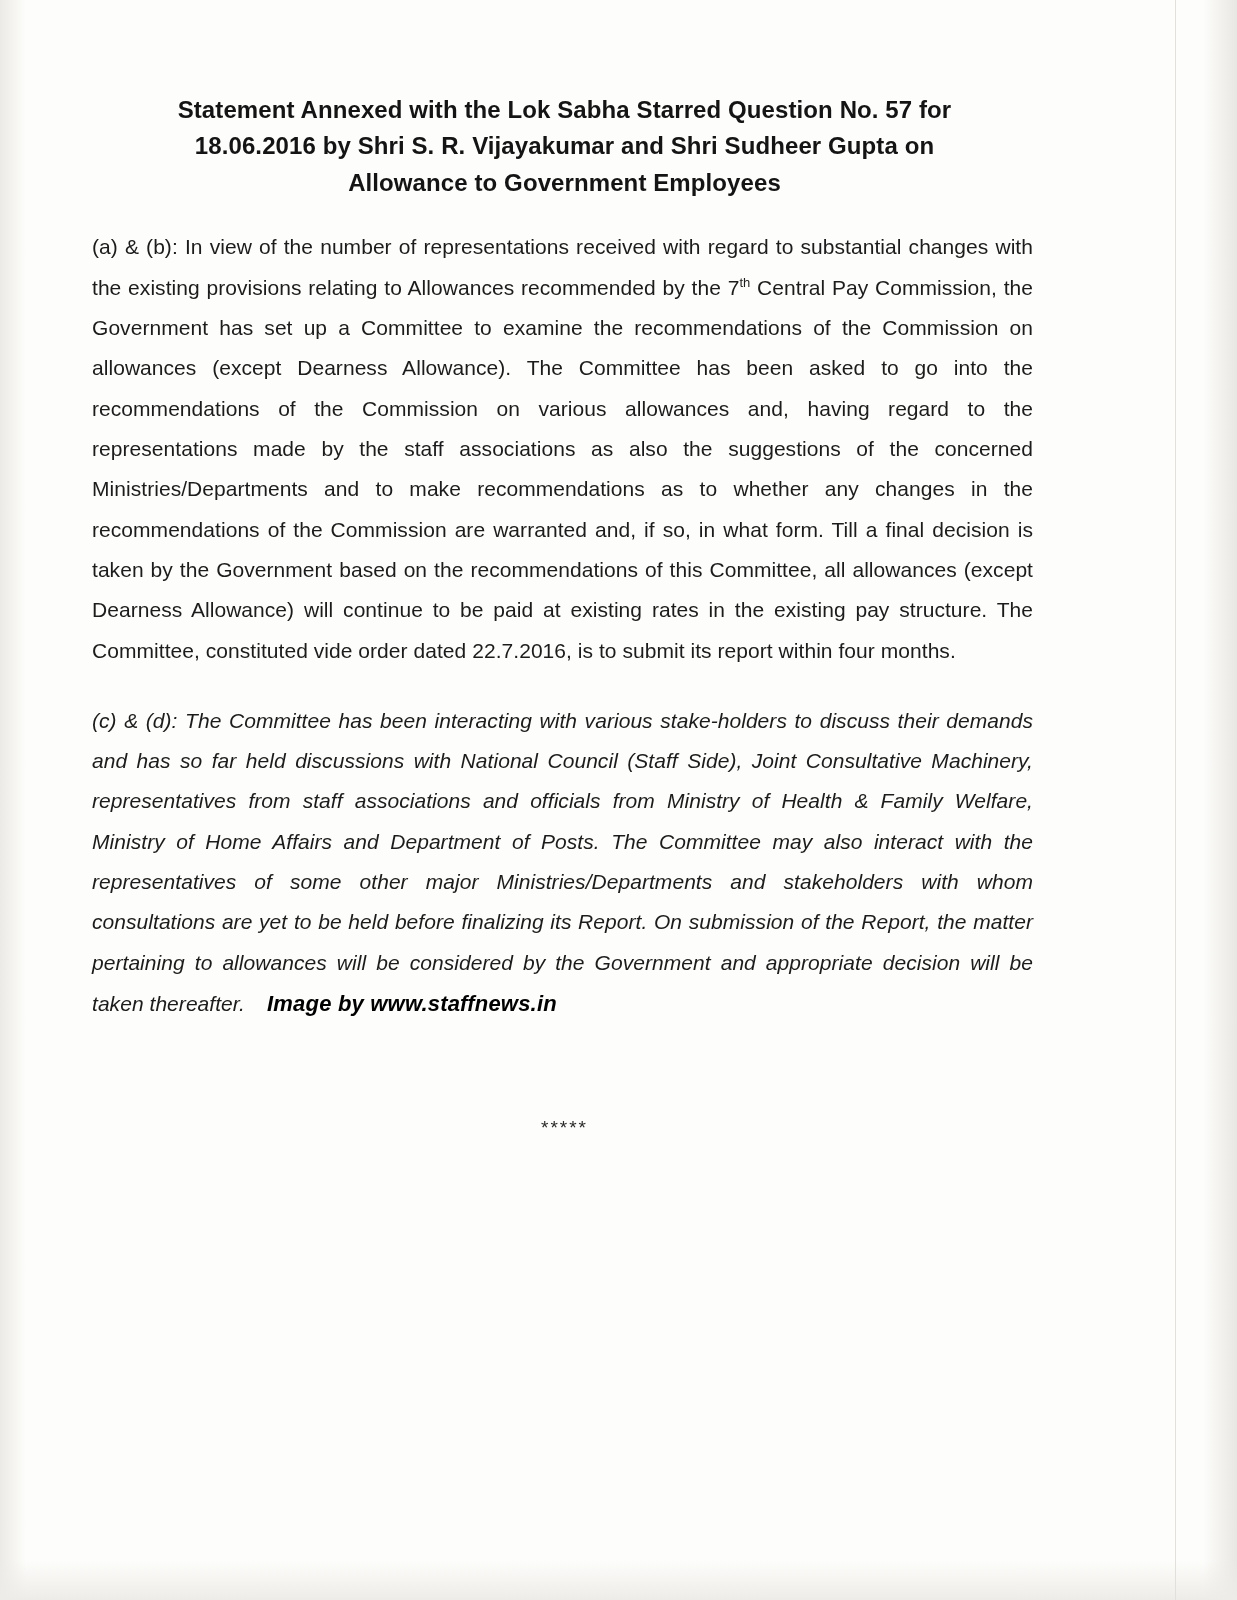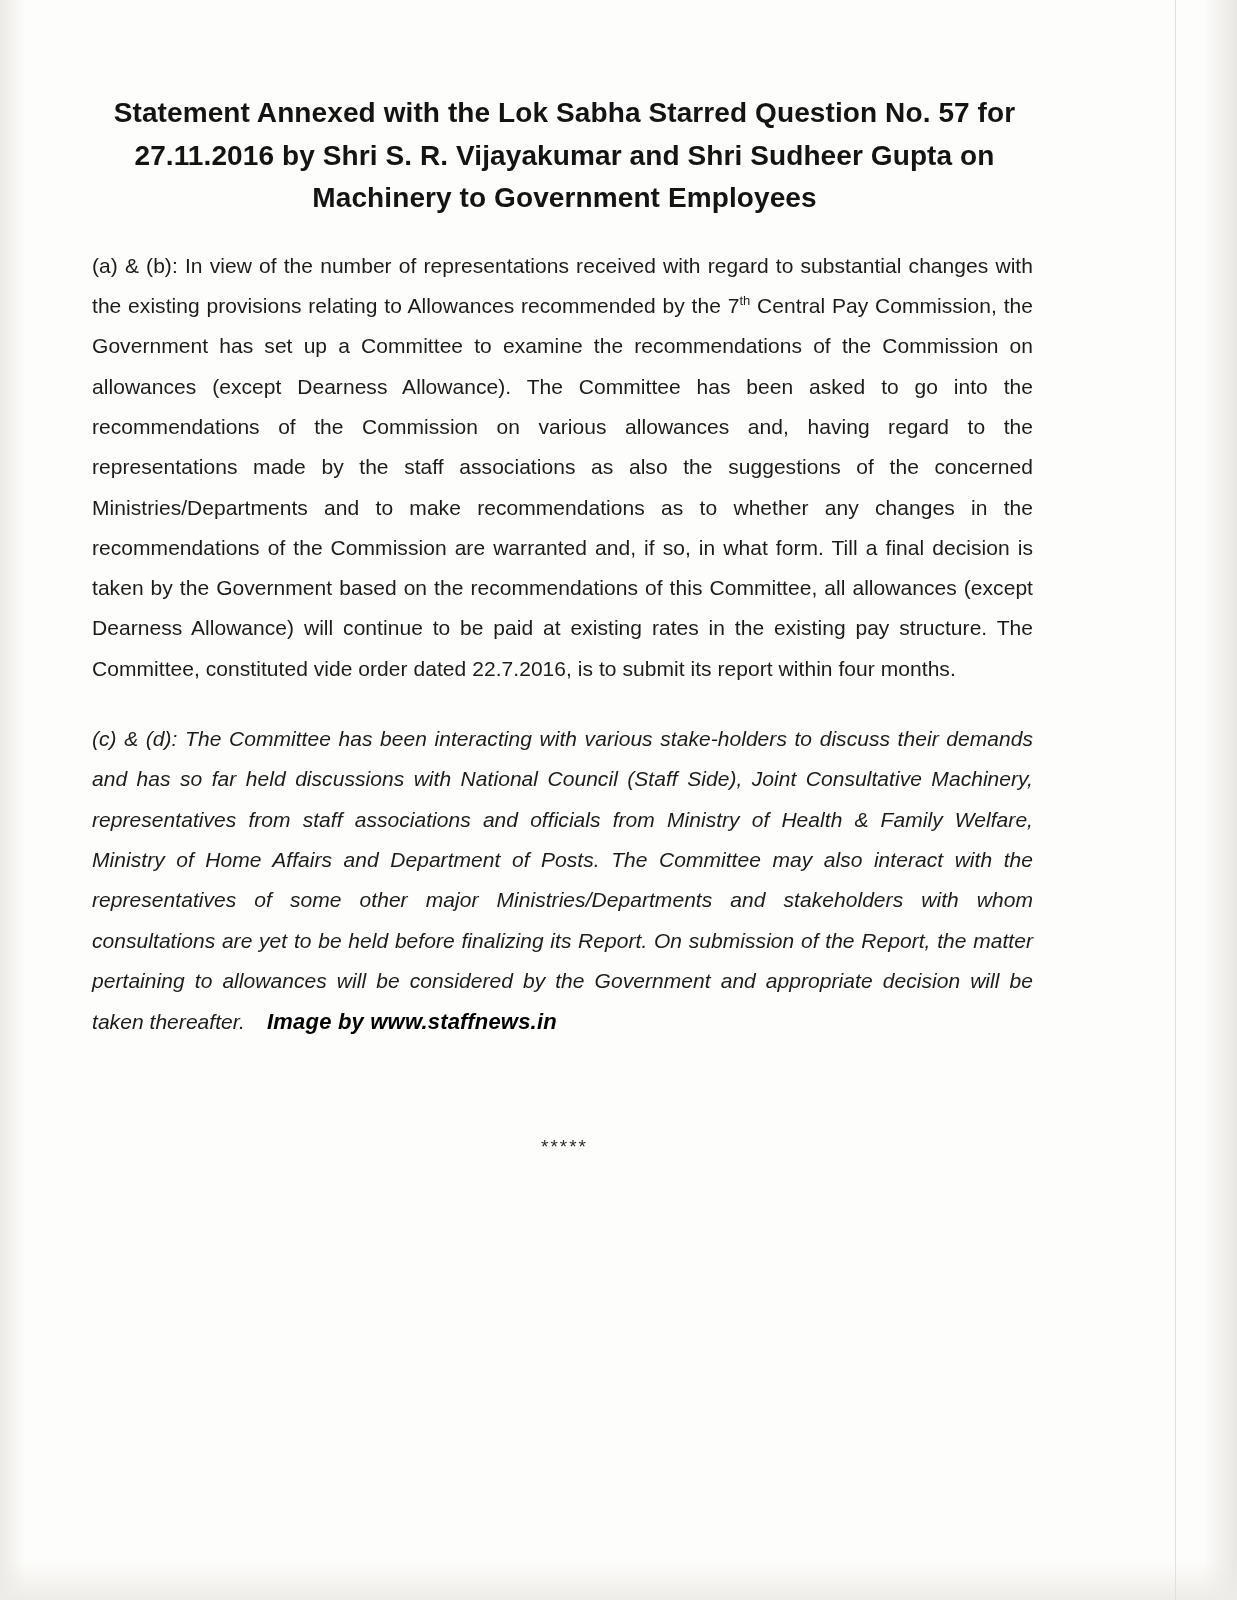--- a/index.html
+++ b/index.html
@@ -54,21 +54,21 @@
   .content {
     position: absolute;
     left: 92px;
     top: 92px;
     width: 945px;
   }
 
   .doc-title {
     text-align: center;
     font-weight: bold;
-    font-size: 28px;
+    font-size: 24px;
     line-height: 1.52;
     color: #141414;
     letter-spacing: 0.1px;
     margin: 0 0 26px 0;
     padding: 0 18px;
   }
   .doc-title .t-line { display: block; }
 
   .para {
     font-size: 21px;
@@ -109,22 +109,22 @@
 <div class="page">
   <div class="scan-edge-left"></div>
   <div class="scan-edge-right"></div>
   <div class="scan-edge-bottom"></div>
   <div class="fold-line" style="left:1175px;"></div>
 
   <div class="content">
 
     <h1 class="doc-title">
       <span class="t-line">Statement Annexed with the Lok Sabha Starred Question No. 57 for</span>
-      <span class="t-line">27.11.2016 by Shri S. R. Vijayakumar and Shri Sudheer Gupta on</span>
-      <span class="t-line">Machinery to Government Employees</span>
+      <span class="t-line">18.06.2016 by Shri S. R. Vijayakumar and Shri Sudheer Gupta on</span>
+      <span class="t-line">Allowance to Government Employees</span>
     </h1>
 
     <p class="para"><span>(a) &amp; (b):  In view of  the number of representations  received with regard to substantial changes with the existing provisions relating to Allowances recommended by the 7</span><sup>th</sup><span> Central Pay Commission, the Government has set up a Committee to examine the recommendations of the Commission on allowances (except Dearness Allowance). The Committee has been asked to go into the recommendations of the Commission on various allowances and, having regard to the representations made by the staff associations as also the suggestions of the concerned Ministries/Departments and to make recommendations as to whether any changes in the recommendations of the Commission are warranted and, if so, in what form. Till a final decision is taken by the Government based on the recommendations of this Committee, all allowances (except Dearness Allowance) will continue to be paid at existing rates in the existing pay structure. The Committee, constituted vide order dated 22.7.2016, is to submit its report within four months.</span></p>
 
     <p class="para last"><span>(c)  &amp; (d):  The Committee has been interacting with various stake-holders to discuss their demands and has so far  held discussions with National Council (Staff Side), Joint Consultative Machinery, representatives from staff associations and officials from Ministry of Health &amp; Family Welfare, Ministry of Home Affairs and Department of Posts. The Committee may also interact with the representatives of some other major Ministries/Departments and stakeholders with whom consultations are yet to be held before finalizing its Report.  On submission of the Report, the matter pertaining to allowances will be considered by the Government and appropriate decision will be taken thereafter.</span><span class="watermark">Image by www.staffnews.in</span></p>
 
     <div class="stars">*****</div>
 
   </div>
 </div>

